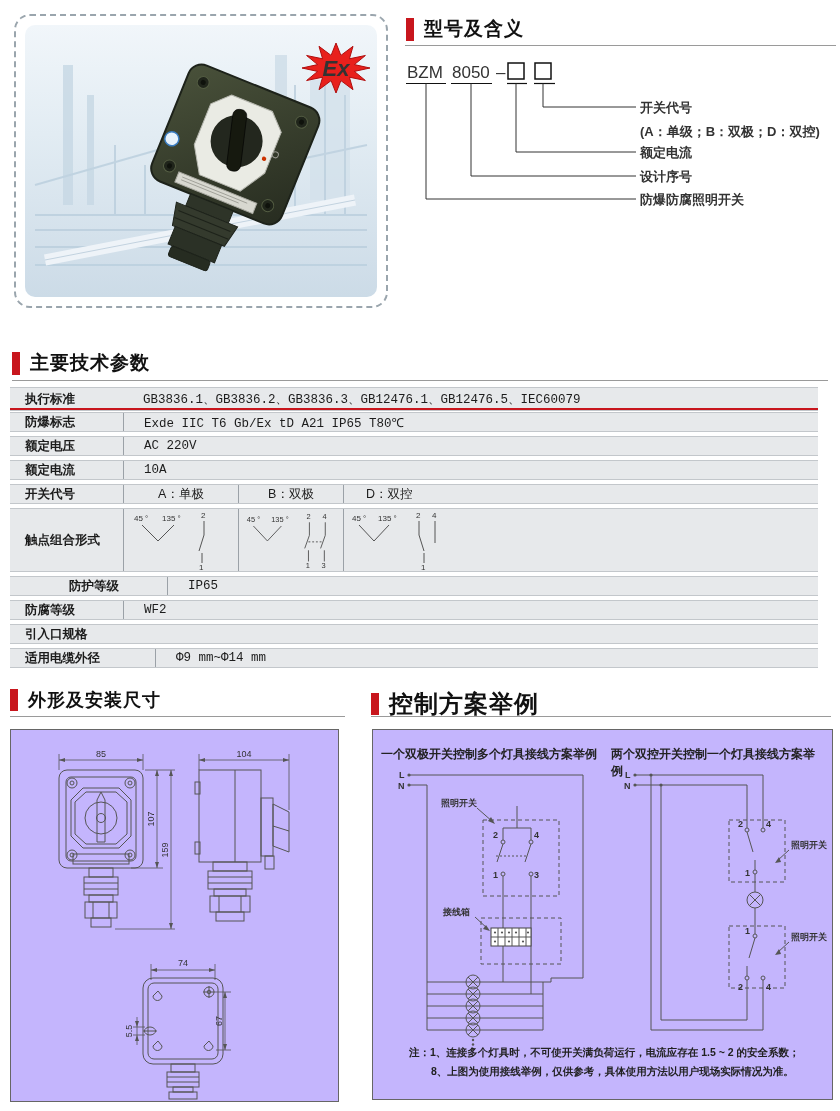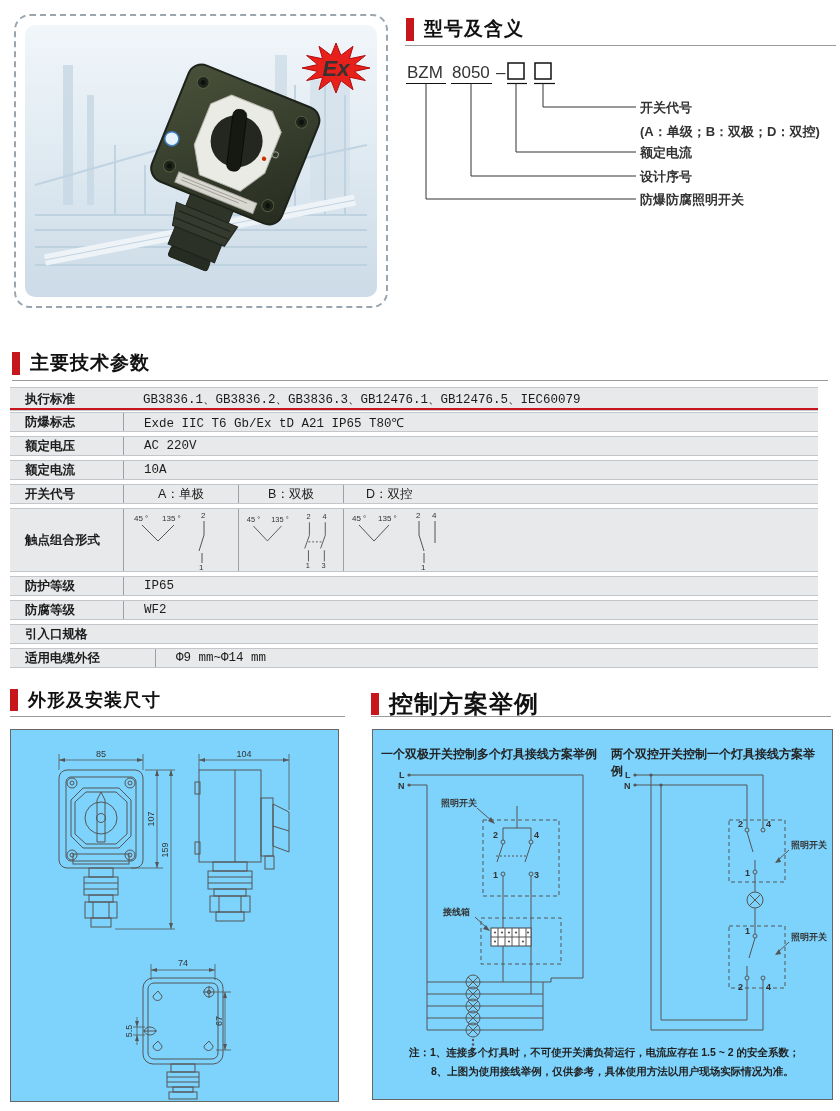--- a/index.html
+++ b/index.html
@@ -25,21 +25,21 @@
         display:flex;align-items:center;font-size:12.5px;font-weight:500;font-family:Liberation Mono, monospace;}
   .tval.noline{border-left:none;}
   .tcol{box-sizing:border-box;border-left:1px solid #9ba1a7;display:flex;align-items:center;
         font-size:12.5px;font-weight:500;}
   .tcol.ca{width:115px;justify-content:center;}
   .tcol.cb{width:105px;justify-content:center;}
   .tcol.cd{flex:1;padding-left:22px;}
   .tcol.diag{justify-content:flex-start;padding-left:6px;}
   .redline{position:absolute;left:0;top:21px;width:808px;height:2px;background:#c8161d;}
   
-  .draw-box{position:absolute;border:1px solid #666;background:#7dd3fc;}
+  .draw-box{position:absolute;border:1px solid #666;background:#c4b5fd;}
   .ctl-title{position:absolute;font-size:12px;font-weight:700;color:#222;}
   .note{position:absolute;font-size:10.5px;font-weight:700;color:#222;white-space:nowrap;}
   svg{display:block;}
   svg text{font-family:"Liberation Sans","DejaVu Sans",sans-serif;fill:#333;}
   .wire{stroke:#555;stroke-width:1;fill:none;}
   .dash{stroke:#555;stroke-width:1;fill:none;stroke-dasharray:4,3;}
   .dot{fill:#555;}
   .dim{stroke:#555;stroke-width:0.8;fill:none;}
   .dimt{font-size:9px;fill:#333;}
   .lbl{font-size:9px;fill:#333;font-weight:700;}
@@ -204,21 +204,21 @@
           <text x="2" y="12" font-size="8">45 °</text>
           <text x="28" y="12" font-size="8">135 °</text>
           <path class="wire" d="M9,16 L24,32 L39,16"></path>
           <text x="66" y="9" font-size="8">2</text>
           <text x="82" y="9" font-size="8">4</text>
           <path class="wire" d="M69,12 V26 M69,26 L74,42 M74,44 V54 M85,12 V34"></path>
           <text x="71" y="61" font-size="8">1</text>
         </svg>
       </div>
     </div>
-    <div class="trow" style="top:189px;height:20px;">
+    <div class="trow" style="top:189px;height:20px;padding-left:44px;">
       <div class="tlabel">防护等级</div>
       <div class="tval">IP65</div>
     </div>
     <div class="trow" style="top:213px;height:20px;">
       <div class="tlabel">防腐等级</div>
       <div class="tval">WF2</div>
     </div>
     <div class="trow" style="top:237px;height:20px;">
       <div class="tlabel">引入口规格</div>
     </div>

